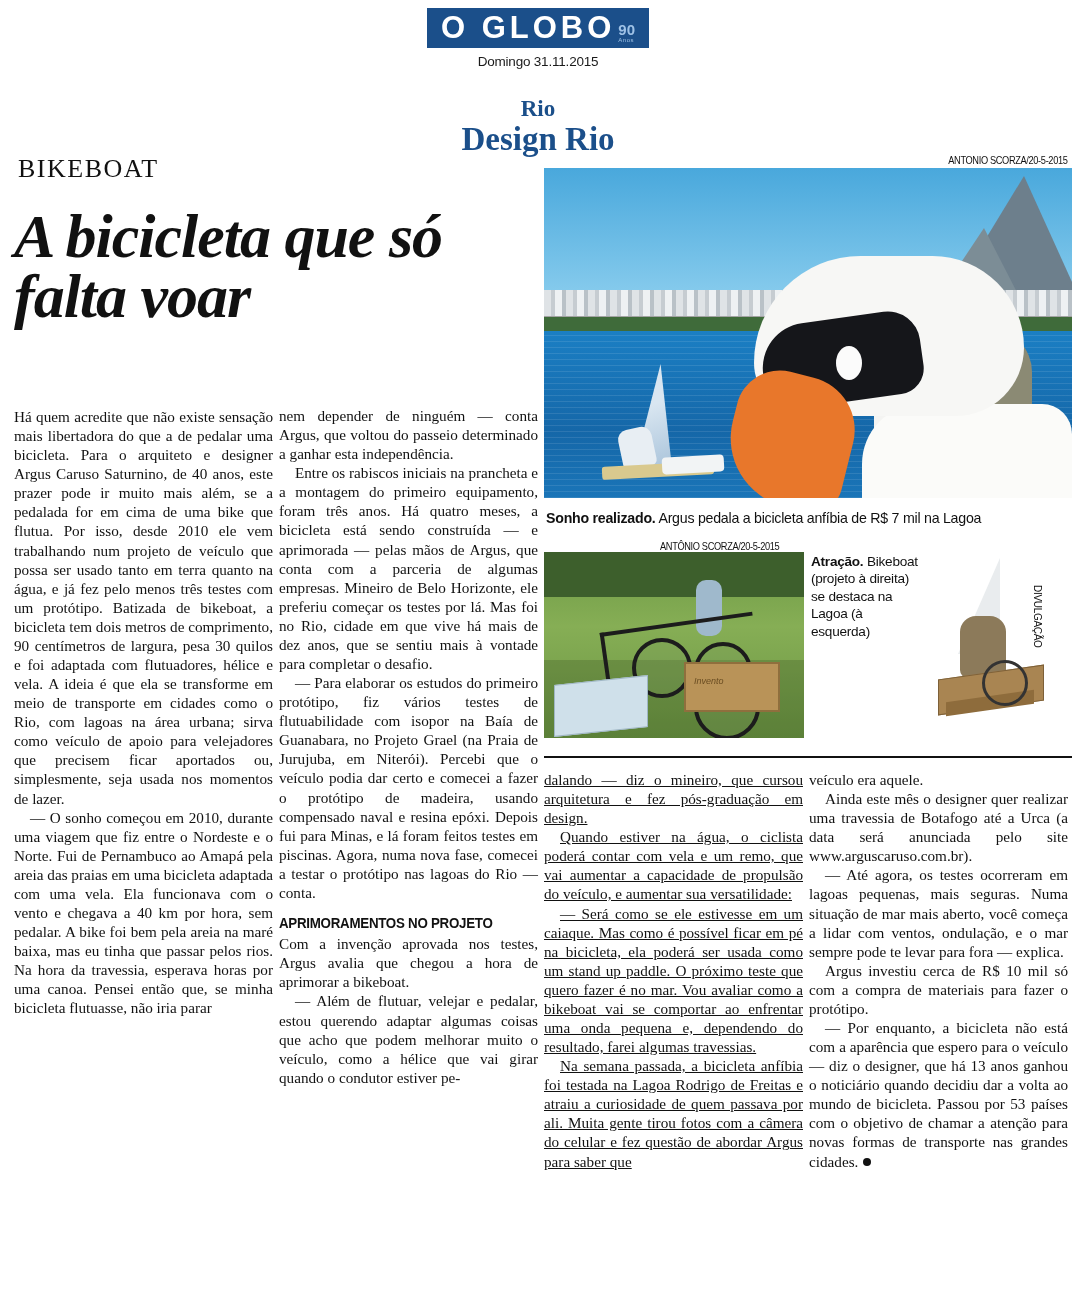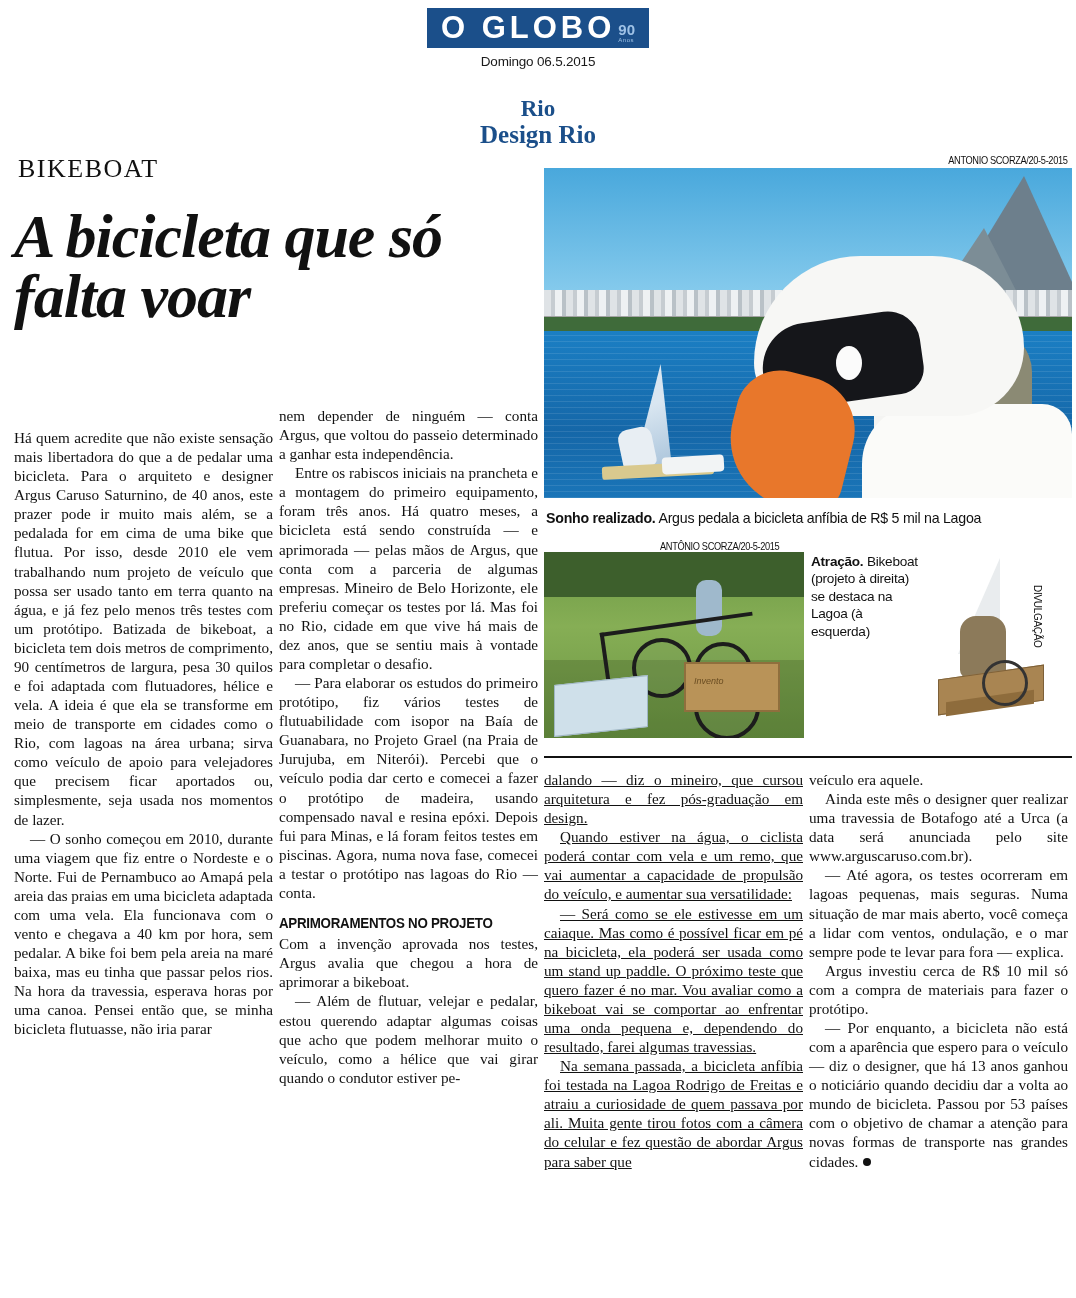--- a/index.html
+++ b/index.html
@@ -50,21 +50,21 @@
     letter-spacing:-0.2px;
   }
   .sect{
     text-align:center;
     color:#1b4f8a;
     font-family:"Liberation Serif", serif;
     font-weight:bold;
     margin-top:28px;
   }
   .sect .s1{font-size:23px;line-height:1.05;}
-  .sect .s2{font-size:25px;line-height:1.15;}
+  .sect .s2{font-size:33px;line-height:1.15;}
 
   
   .kicker{
     position:absolute;left:18px;top:154px;
     font-family:"Liberation Serif", serif;
     font-size:26px;letter-spacing:1.5px;color:#111;
   }
   .headline{
     position:absolute;left:14px;top:206px;width:500px;
     font-family:"Liberation Serif", serif;
@@ -89,21 +89,21 @@
     font-family:"Liberation Sans", sans-serif;
     font-weight:bold;
     font-size:14.5px;
     letter-spacing:-0.3px;
     transform:scaleX(0.92);
     transform-origin:left center;
     margin:12px 0 2px 0;
     color:#111;
   }
 
-  #col1{left:14px;top:428px;width:259px;}
+  #col1{left:14px;top:407px;width:259px;}
   #col2{left:279px;top:406px;width:259px;}
   #col3{left:544px;top:770px;width:259px;text-decoration:underline;}
   #col4{left:809px;top:770px;width:259px;}
 
   .endmark{display:inline-block;width:8px;height:8px;border-radius:50%;background:#111;margin-left:5px;vertical-align:1px;}
 
   
   .credit{
     font-family:"Liberation Sans", sans-serif;
     font-size:10.5px;
@@ -194,21 +194,21 @@
 </style>
 </head>
 <body>
 
 <div class="page">
 
   <div class="masthead">
     <div class="logo-box">
       <span class="logo-text">O GLOBO</span><span class="logo-90"><span>90</span><span class="anos">Anos</span></span>
     </div>
-    <div class="date">Domingo 06.5.2015</div>
+    <div class="date">Domingo 31.11.2015</div>
     <div class="sect">
       <div class="s1">Rio</div>
       <div class="s2">Design Rio</div>
     </div>
   </div>
 
   <div class="kicker">BIKEBOAT</div>
   <div class="headline">A bicicleta que só falta voar</div>
 
   <div class="credit photo-main-credit">ANTONIO SCORZA/20-5-2015</div>
@@ -225,21 +225,21 @@
     <div class="boathull2"></div>
     <div class="swan-neck"></div>
     <div class="swan-neck2"></div>
     <div class="swan-body"></div>
     <div class="swan-head"></div>
     <div class="swan-eyepatch"></div>
     <div class="swan-beak"></div>
     <div class="swan-eye"></div>
   </div>
   <div class="caption" id="cap-main">
-    <b>Sonho realizado.</b><span> Argus pedala a bicicleta anfíbia de R$ 5 mil na Lagoa</span>
+    <b>Sonho realizado.</b><span> Argus pedala a bicicleta anfíbia de R$ 7 mil na Lagoa</span>
   </div>
 
   <div class="credit photo-sec-credit">ANTÔNIO SCORZA/20-5-2015</div>
   <div class="photo" id="photo-sec">
     <div class="grass"></div>
     <div class="bg-trees"></div>
     <div class="grass-shadow"></div>
     <div class="rider"></div>
     <div class="bike-frame"></div>
     <div class="bike-wheel" id="bw1"></div>

